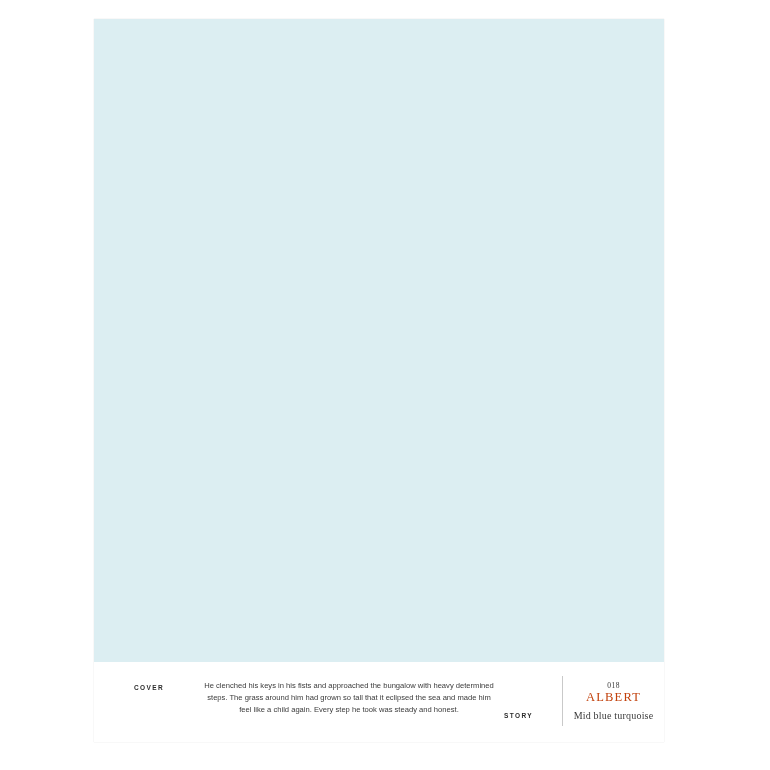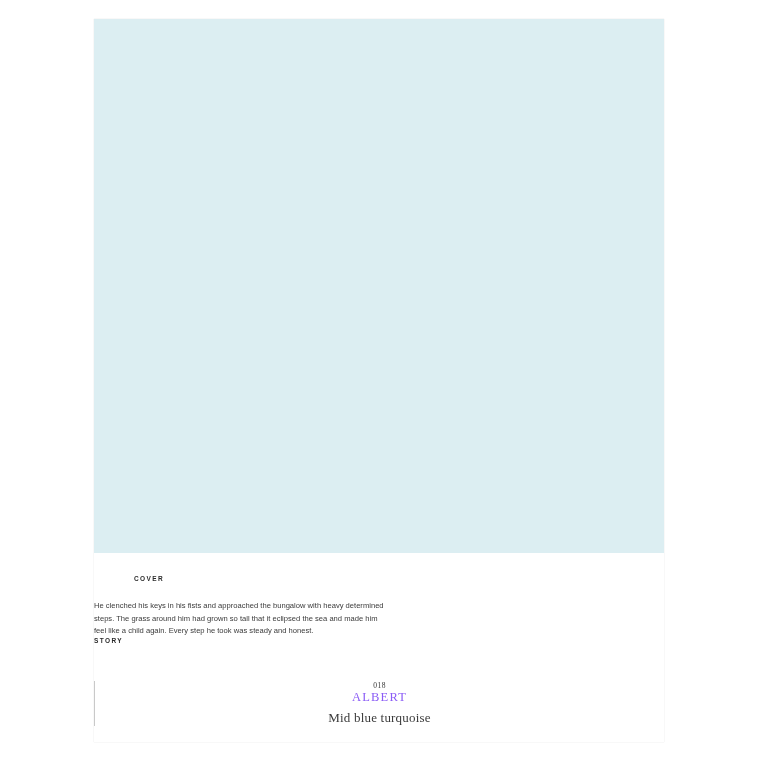--- a/index.html
+++ b/index.html
@@ -33,24 +33,24 @@
 
   .swatch {
     width: 100%;
     height: 643px;
     background: #dceef2;
   }
 
   .footer {
     flex: 1;
     display: flex;
-    flex-direction: column;
     align-items: stretch;
     background: #ffffff;
     position: relative;
+    text-align: center;
   }
 
   .footer-label-col {
     width: 110px;
     display: flex;
     align-items: flex-start;
     justify-content: center;
     padding-top: 22px;
     box-sizing: border-box;
   }
@@ -105,27 +105,27 @@
     font-size: 7.5px;
     color: #333333;
     letter-spacing: 0.5px;
     margin-bottom: 0;
   }
 
   .color-name {
     font-family: "Liberation Serif", serif;
     font-size: 12.5px;
     letter-spacing: 1.2px;
-    color: #8b5cf6;
+    color: #c2410c;
     margin-bottom: 5px;
   }
 
   .color-desc {
     font-family: "Liberation Serif", serif;
-    font-size: 13px;
+    font-size: 10px;
     color: #3b3b3b;
     letter-spacing: 0.2px;
   }
 </style>
 </head>
 <body>
 
 <div class="page">
   <div class="card">
 

